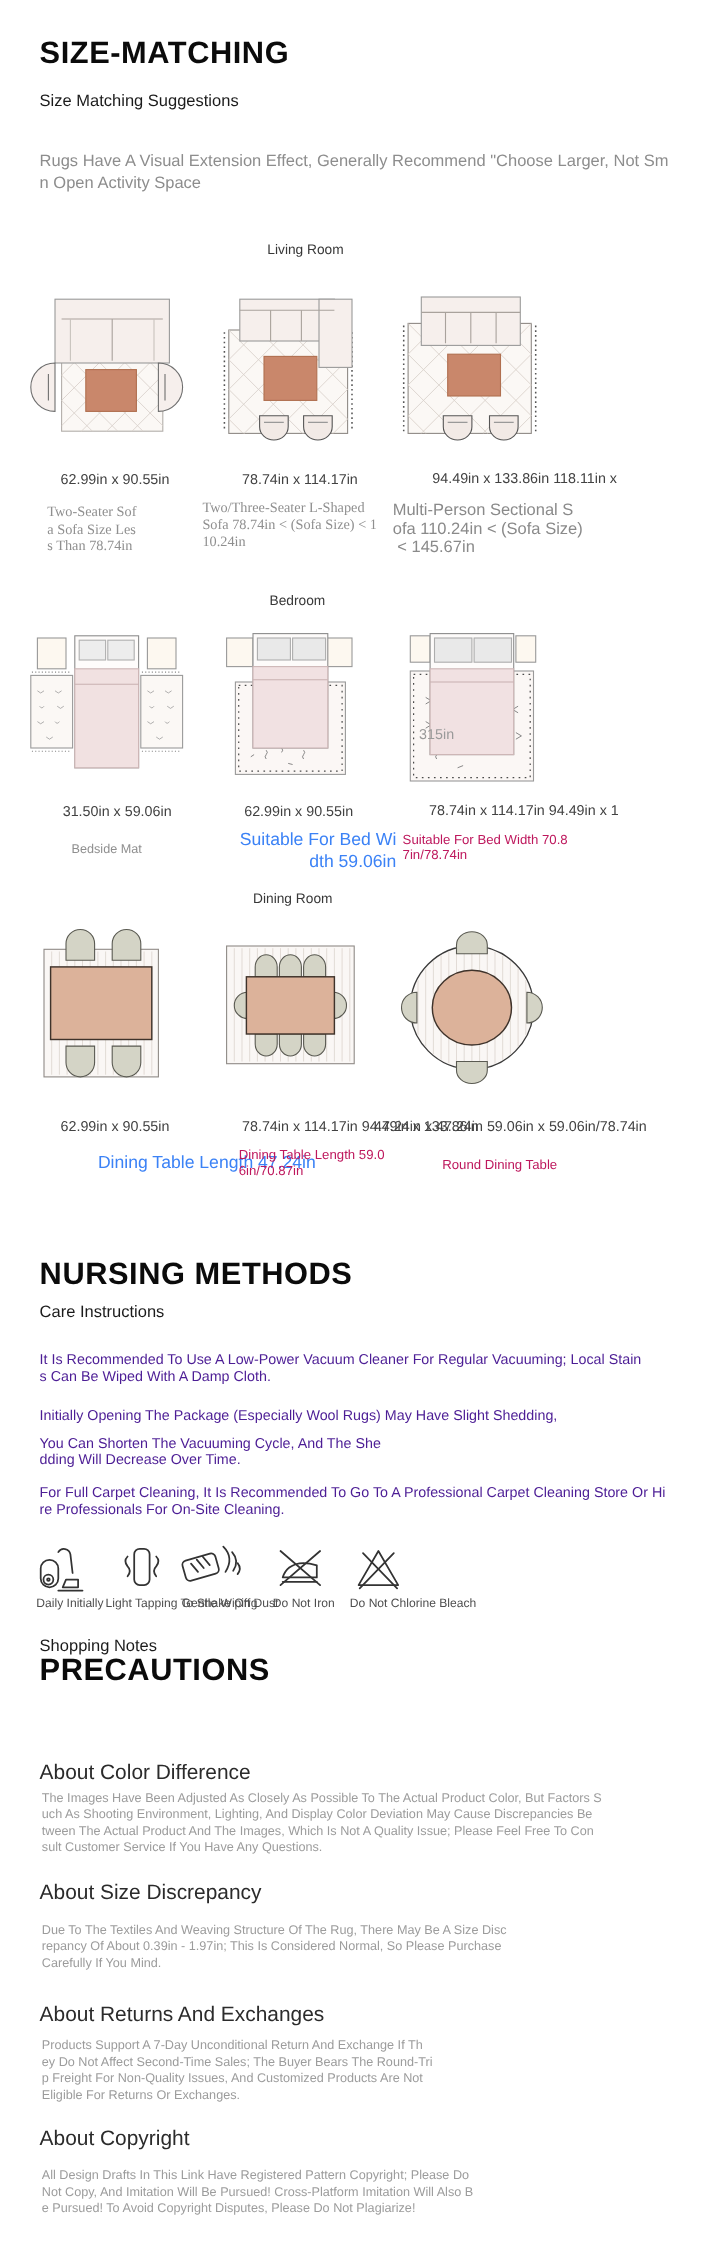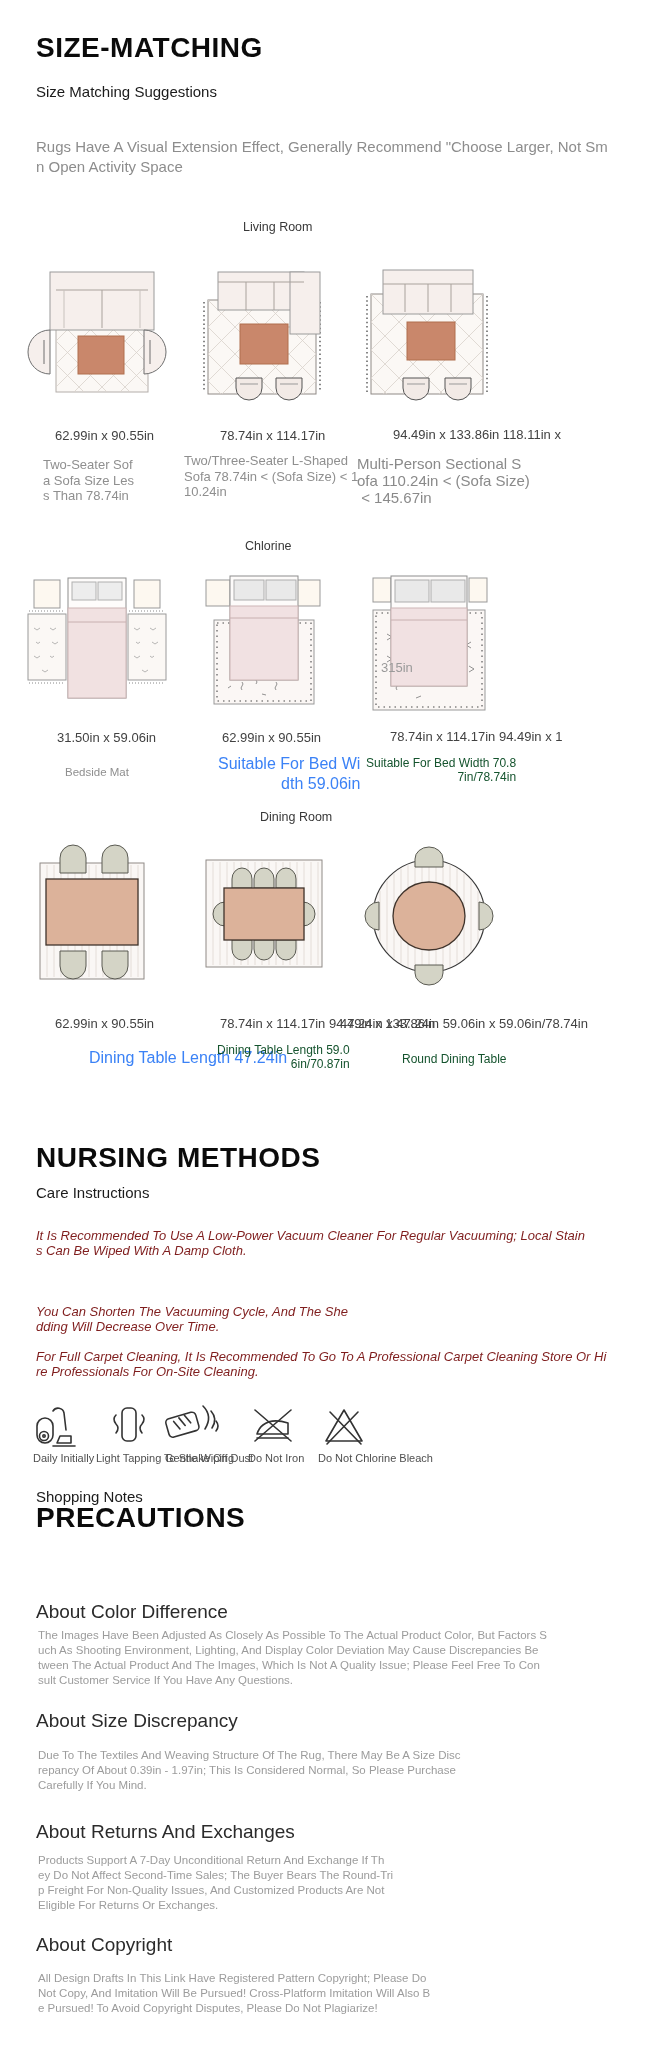--- a/index.html
+++ b/index.html
@@ -4,26 +4,26 @@
 <style>
   html,body{margin:0;padding:0;background:#fff;}
   .page{position:relative;width:662px;height:2048px;background:#ffffff;overflow:hidden;
         font-family:"Liberation Sans",sans-serif;}
   .abs{position:absolute;}
   .h1{font-size:28px;font-weight:bold;color:#0b0b0b;letter-spacing:.5px;white-space:nowrap;}
   .subtitle{font-size:15px;color:#1b1b1b;white-space:nowrap;}
   .intro{font-size:15px;color:#8d8d8d;line-height:20px;white-space:pre;}
   .room-label{font-size:12.5px;color:#383838;white-space:nowrap;text-align:center;}
   .dims{font-size:13px;color:#424242;white-space:nowrap;}
-  .desc{font-size:13px;color:#8f8f8f;line-height:15.5px;white-space:pre;}
+  .desc{font-size:13px;color:#8f8f8f;line-height:15.5px;white-space:pre;font-family:Liberation Serif, serif;}
   .desc-xs{font-size:11.5px;color:#8f8f8f;white-space:pre;}
-  .desc-s{font-size:12px;color:#14532d;line-height:13.5px;white-space:pre;text-align:right;}
+  .desc-s{font-size:12px;color:#be185d;line-height:13.5px;white-space:pre;}
   .desc-md{font-size:15px;color:#8a8a8a;line-height:17px;white-space:pre;}
   .desc-xl{font-size:16px;color:#3b82f6;line-height:20px;white-space:pre;text-align:right;}
-  .para{font-size:13px;color:#7f1d1d;line-height:15px;white-space:pre;font-style:italic;}
+  .para{font-size:13px;color:#4c1d95;line-height:15px;white-space:pre;}
   .note-h{font-size:19px;color:#2b2b2b;white-space:nowrap;}
   .note-b{font-size:11.5px;color:#9c9c9c;line-height:15px;white-space:pre;}
   .icon-label{font-size:11px;color:#4f4f4f;white-space:nowrap;}
   svg{display:block;}
   .care path,.care rect,.care circle,.care line{stroke:#333;fill:none;stroke-width:1.6;
       stroke-linecap:round;stroke-linejoin:round;}
 </style>
 </head>
 <body>
 
@@ -94,21 +94,21 @@
   <div class="abs desc" style="left:43px;top:457px;">Two-Seater Sof
 a Sofa Size Les
 s Than 78.74in</div>
   <div class="abs desc" style="left:184px;top:453px;">Two/Three-Seater L-Shaped
 Sofa 78.74in &lt; (Sofa Size) &lt; 1
 10.24in</div>
   <div class="abs desc-md" style="left:357px;top:455px;">Multi-Person Sectional S
 ofa 110.24in &lt; (Sofa Size)
  &lt; 145.67in</div>
 
-  <div class="abs room-label" style="left:245px;top:539px;">Chlorine</div>
+  <div class="abs room-label" style="left:245px;top:539px;">Bedroom</div>
 
   <svg class="abs" style="left:12px;top:572px;" width="170" height="150" viewBox="0 0 170 150">
     <rect x="22" y="8" width="26" height="28" fill="#fdf8f0" stroke="#999"></rect>
     <rect x="122" y="8" width="26" height="28" fill="#fdf8f0" stroke="#999"></rect>
     <rect x="16" y="42" width="38" height="66" fill="#fbf8f5" stroke="#9a9a9a"></rect>
     <line x1="17" y1="39" x2="53" y2="39" stroke="#888" stroke-dasharray="1,2"></line>
     <line x1="17" y1="111" x2="53" y2="111" stroke="#888" stroke-dasharray="1,2"></line>
     <path d="M22,56 l3,2 3,-2 M38,56 l3,2 3,-2 M24,70 q2,3 4,0 M40,70 l3,2 3,-2 M22,84 l3,2 3,-2 M38,84 q2,3 4,0 M30,98 l3,2 3,-2" stroke="#9a9a9a" stroke-width="0.7" fill="none"></path>
     <rect x="116" y="42" width="38" height="66" fill="#fbf8f5" stroke="#9a9a9a"></rect>
     <line x1="117" y1="39" x2="153" y2="39" stroke="#888" stroke-dasharray="1,2"></line>
@@ -150,21 +150,21 @@
 
   <div class="abs dims" style="left:57px;top:730px;">31.50in x 59.06in</div>
   <div class="abs dims" style="left:222px;top:730px;">62.99in x 90.55in</div>
   <div class="abs dims" style="left:390px;top:729px;">78.74in x 114.17in 94.49in x 1</div>
   <div class="abs desc-xs" style="left:65px;top:766px;">Bedside Mat</div>
   <div class="abs desc-xl" style="left:218px;top:754px;">Suitable For Bed Wi
 dth 59.06in</div>
   <div class="abs desc-s" style="left:366px;top:757px;">Suitable For Bed Width 70.8
 7in/78.74in</div>
 
-  <div class="abs room-label" style="left:260px;top:810px;">Dining Room</div>
+  <div class="abs room-label" style="left:230px;top:810px;">Dining Room</div>
 
   <svg class="abs" style="left:12px;top:843px;" width="170" height="160" viewBox="0 0 170 160">
     <rect x="28" y="20" width="104" height="116" fill="#faf7f5" stroke="#8f8a86"></rect>
     <path d="M35,22 V134 M42,22 V134 M49,22 V134 M56,22 V134 M63,22 V134 M70,22 V134 M77,22 V134 M84,22 V134 M91,22 V134 M98,22 V134 M105,22 V134 M112,22 V134 M119,22 V134 M126,22 V134" stroke="#ded7d1" stroke-width="0.8" fill="none"></path>
     <path d="M48,30 v-15 a13,13 0 0 1 26,0 v15 z" fill="#d4d4c6" stroke="#5a5a52"></path>
     <path d="M90,30 v-15 a13,13 0 0 1 26,0 v15 z" fill="#d4d4c6" stroke="#5a5a52"></path>
     <path d="M48,108 v15 a13,13 0 0 0 26,0 v-15 z" fill="#d4d4c6" stroke="#5a5a52"></path>
     <path d="M90,108 v15 a13,13 0 0 0 26,0 v-15 z" fill="#d4d4c6" stroke="#5a5a52"></path>
     <rect x="34" y="36" width="92" height="66" fill="#dcb29a" stroke="#3f332b" stroke-width="1.3"></rect>
   </svg>
@@ -198,20 +198,21 @@
   <div class="abs dims" style="left:340px;top:1016px;">47.24in x 47.24in 59.06in x 59.06in/78.74in</div>
   <div class="abs desc-xl" style="left:57px;top:1048px;margin-left:32px;">Dining Table Length 47.24in</div>
   <div class="abs desc-s" style="left:207px;top:1044px;margin-left:10px;">Dining Table Length 59.0
 6in/70.87in</div>
   <div class="abs desc-s" style="left:402px;top:1053px;">Round Dining Table</div>
 
   <div class="abs h1" style="left:36px;top:1142px;">NURSING METHODS</div>
   <div class="abs subtitle" style="left:36px;top:1184px;">Care Instructions</div>
   <div class="abs para" style="left:36px;top:1228px;">It Is Recommended To Use A Low-Power Vacuum Cleaner For Regular Vacuuming; Local Stain
 s Can Be Wiped With A Damp Cloth.</div>
+  <div class="abs para" style="left:36px;top:1279px;">Initially Opening The Package (Especially Wool Rugs) May Have Slight Shedding,</div>
   <div class="abs para" style="left:36px;top:1304px;">You Can Shorten The Vacuuming Cycle, And The She
 dding Will Decrease Over Time.</div>
   <div class="abs para" style="left:36px;top:1349px;">For Full Carpet Cleaning, It Is Recommended To Go To A Professional Carpet Cleaning Store Or Hi
 re Professionals For On-Site Cleaning.</div>
 
   <svg class="abs care" style="left:33px;top:1402px;" width="46" height="48" viewBox="0 0 46 48">
     <path d="M20,9 a6,6 0 0 1 11,2 l2,17"></path>
     <rect x="4" y="16" width="16" height="25" rx="8"></rect>
     <circle cx="11" cy="34" r="4.5"></circle>
     <circle cx="11" cy="34" r="1.2"></circle>

